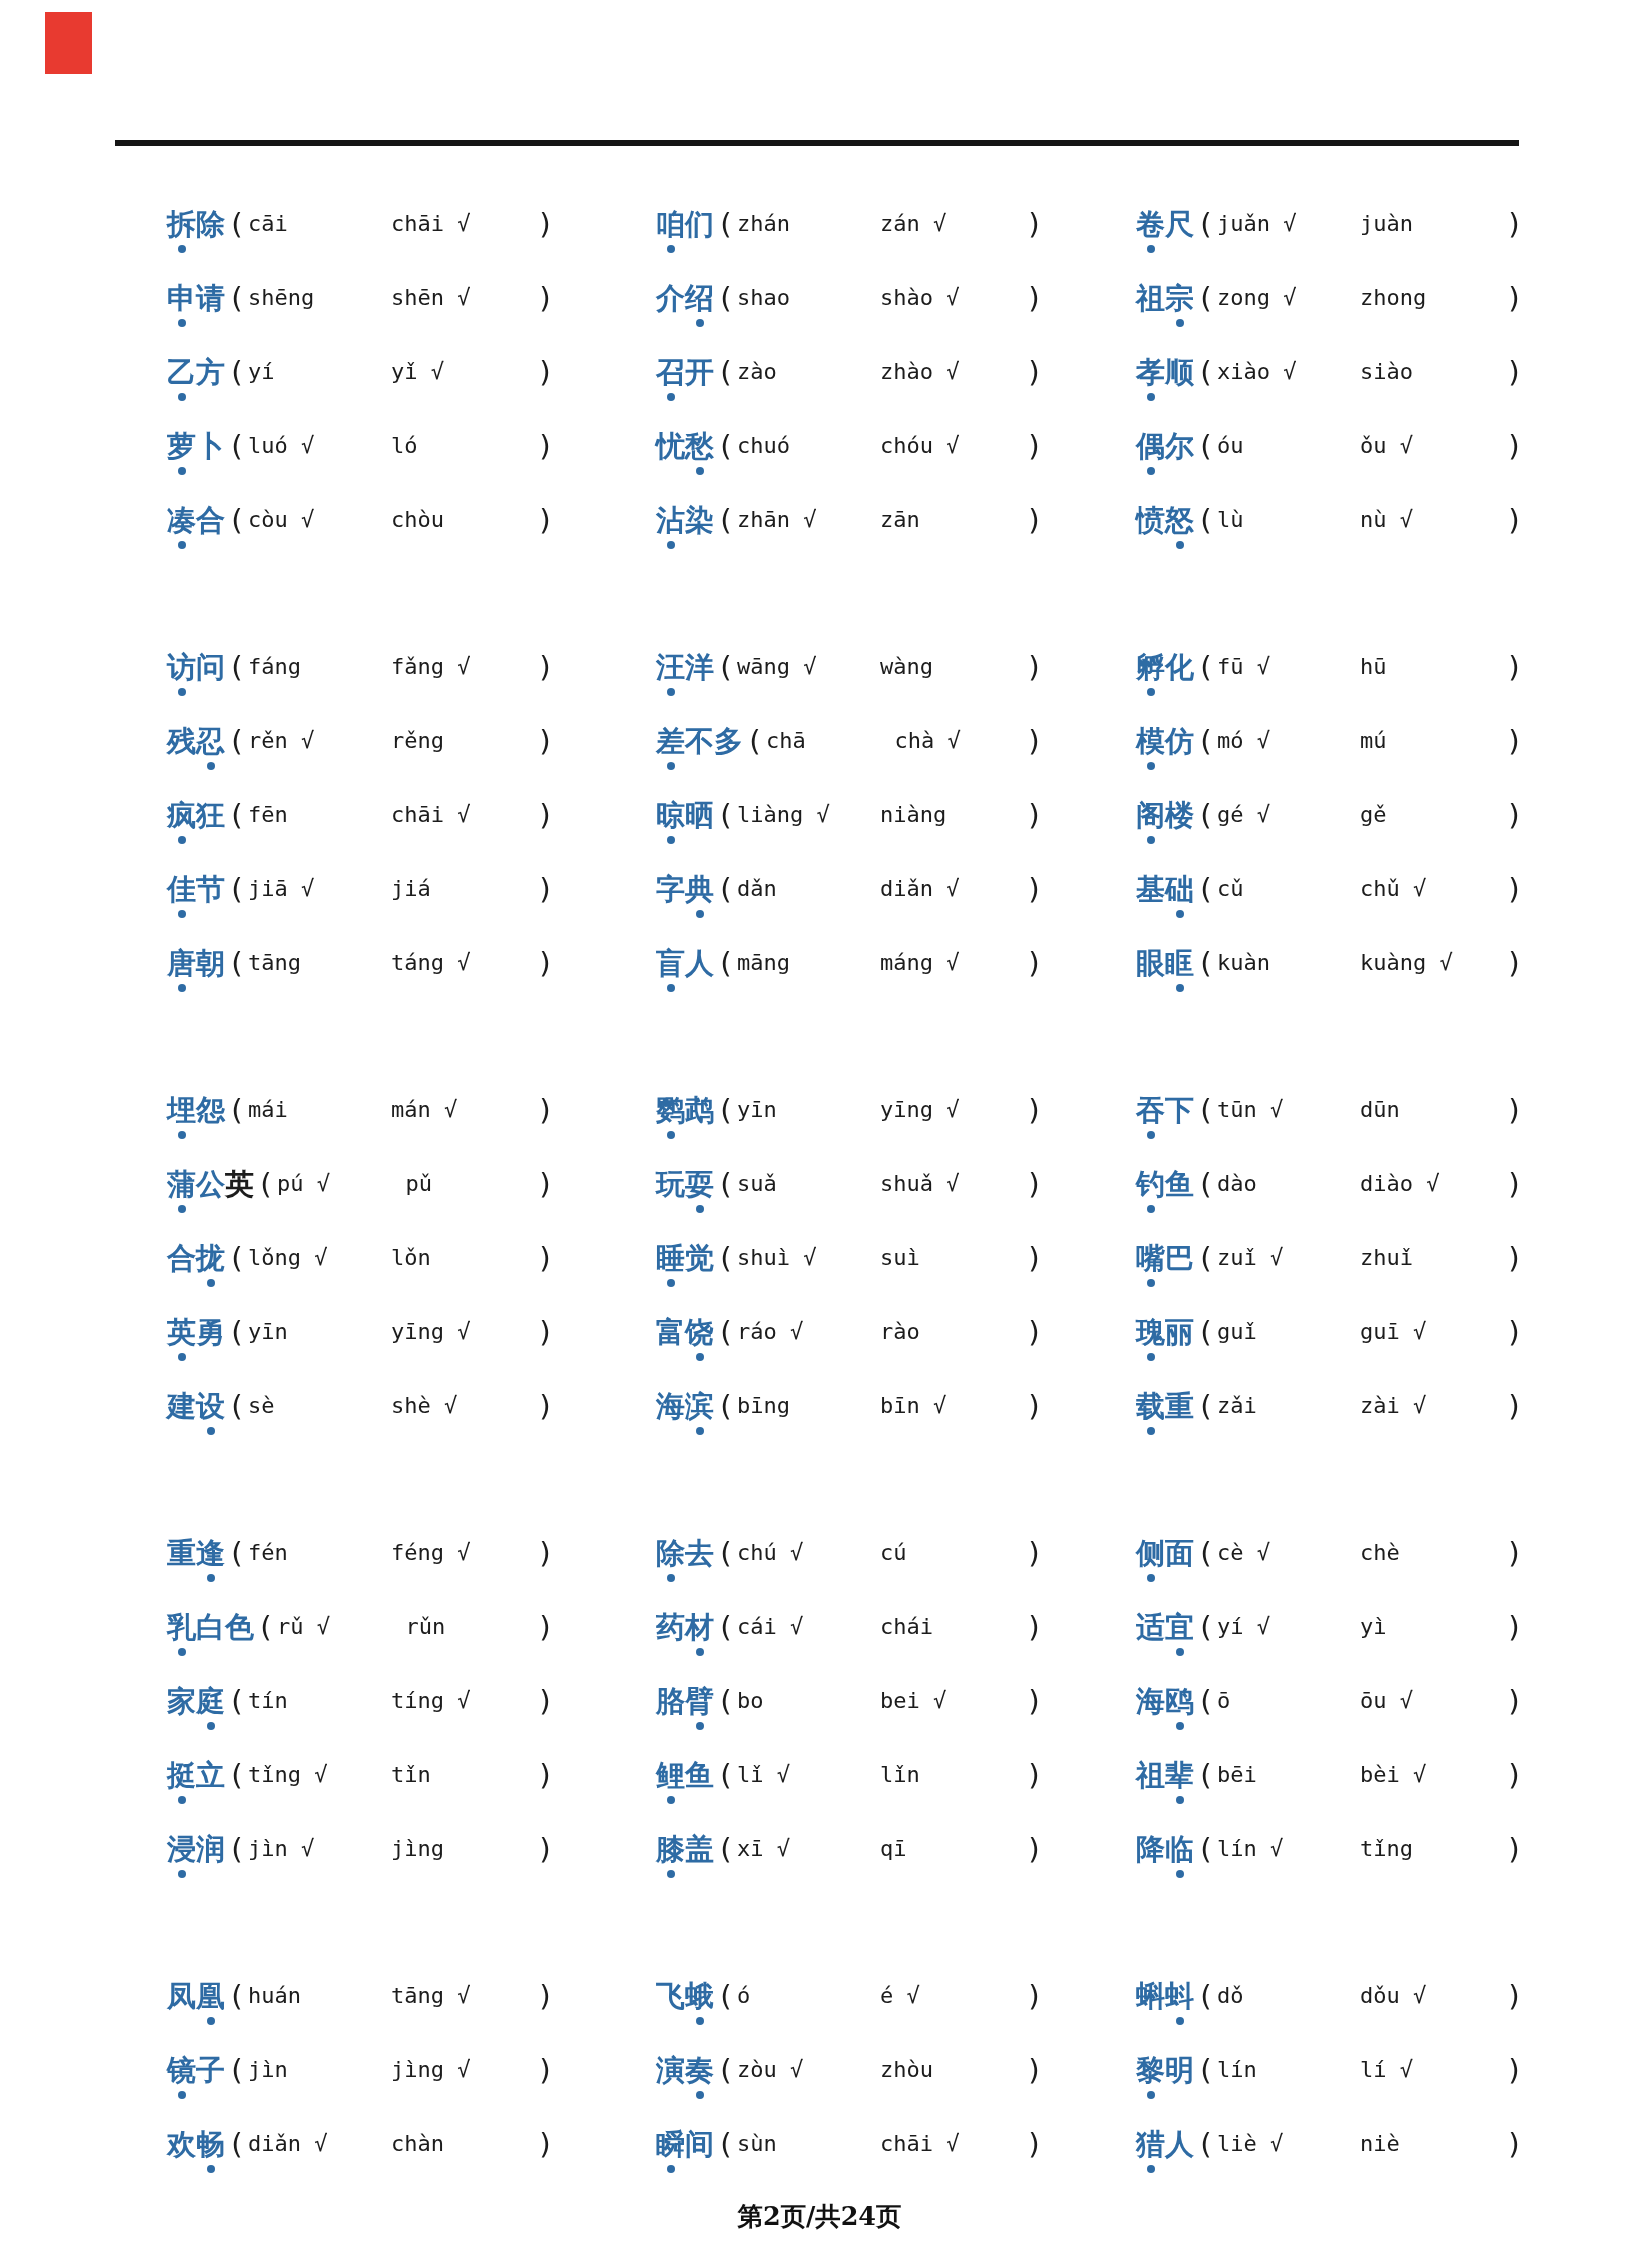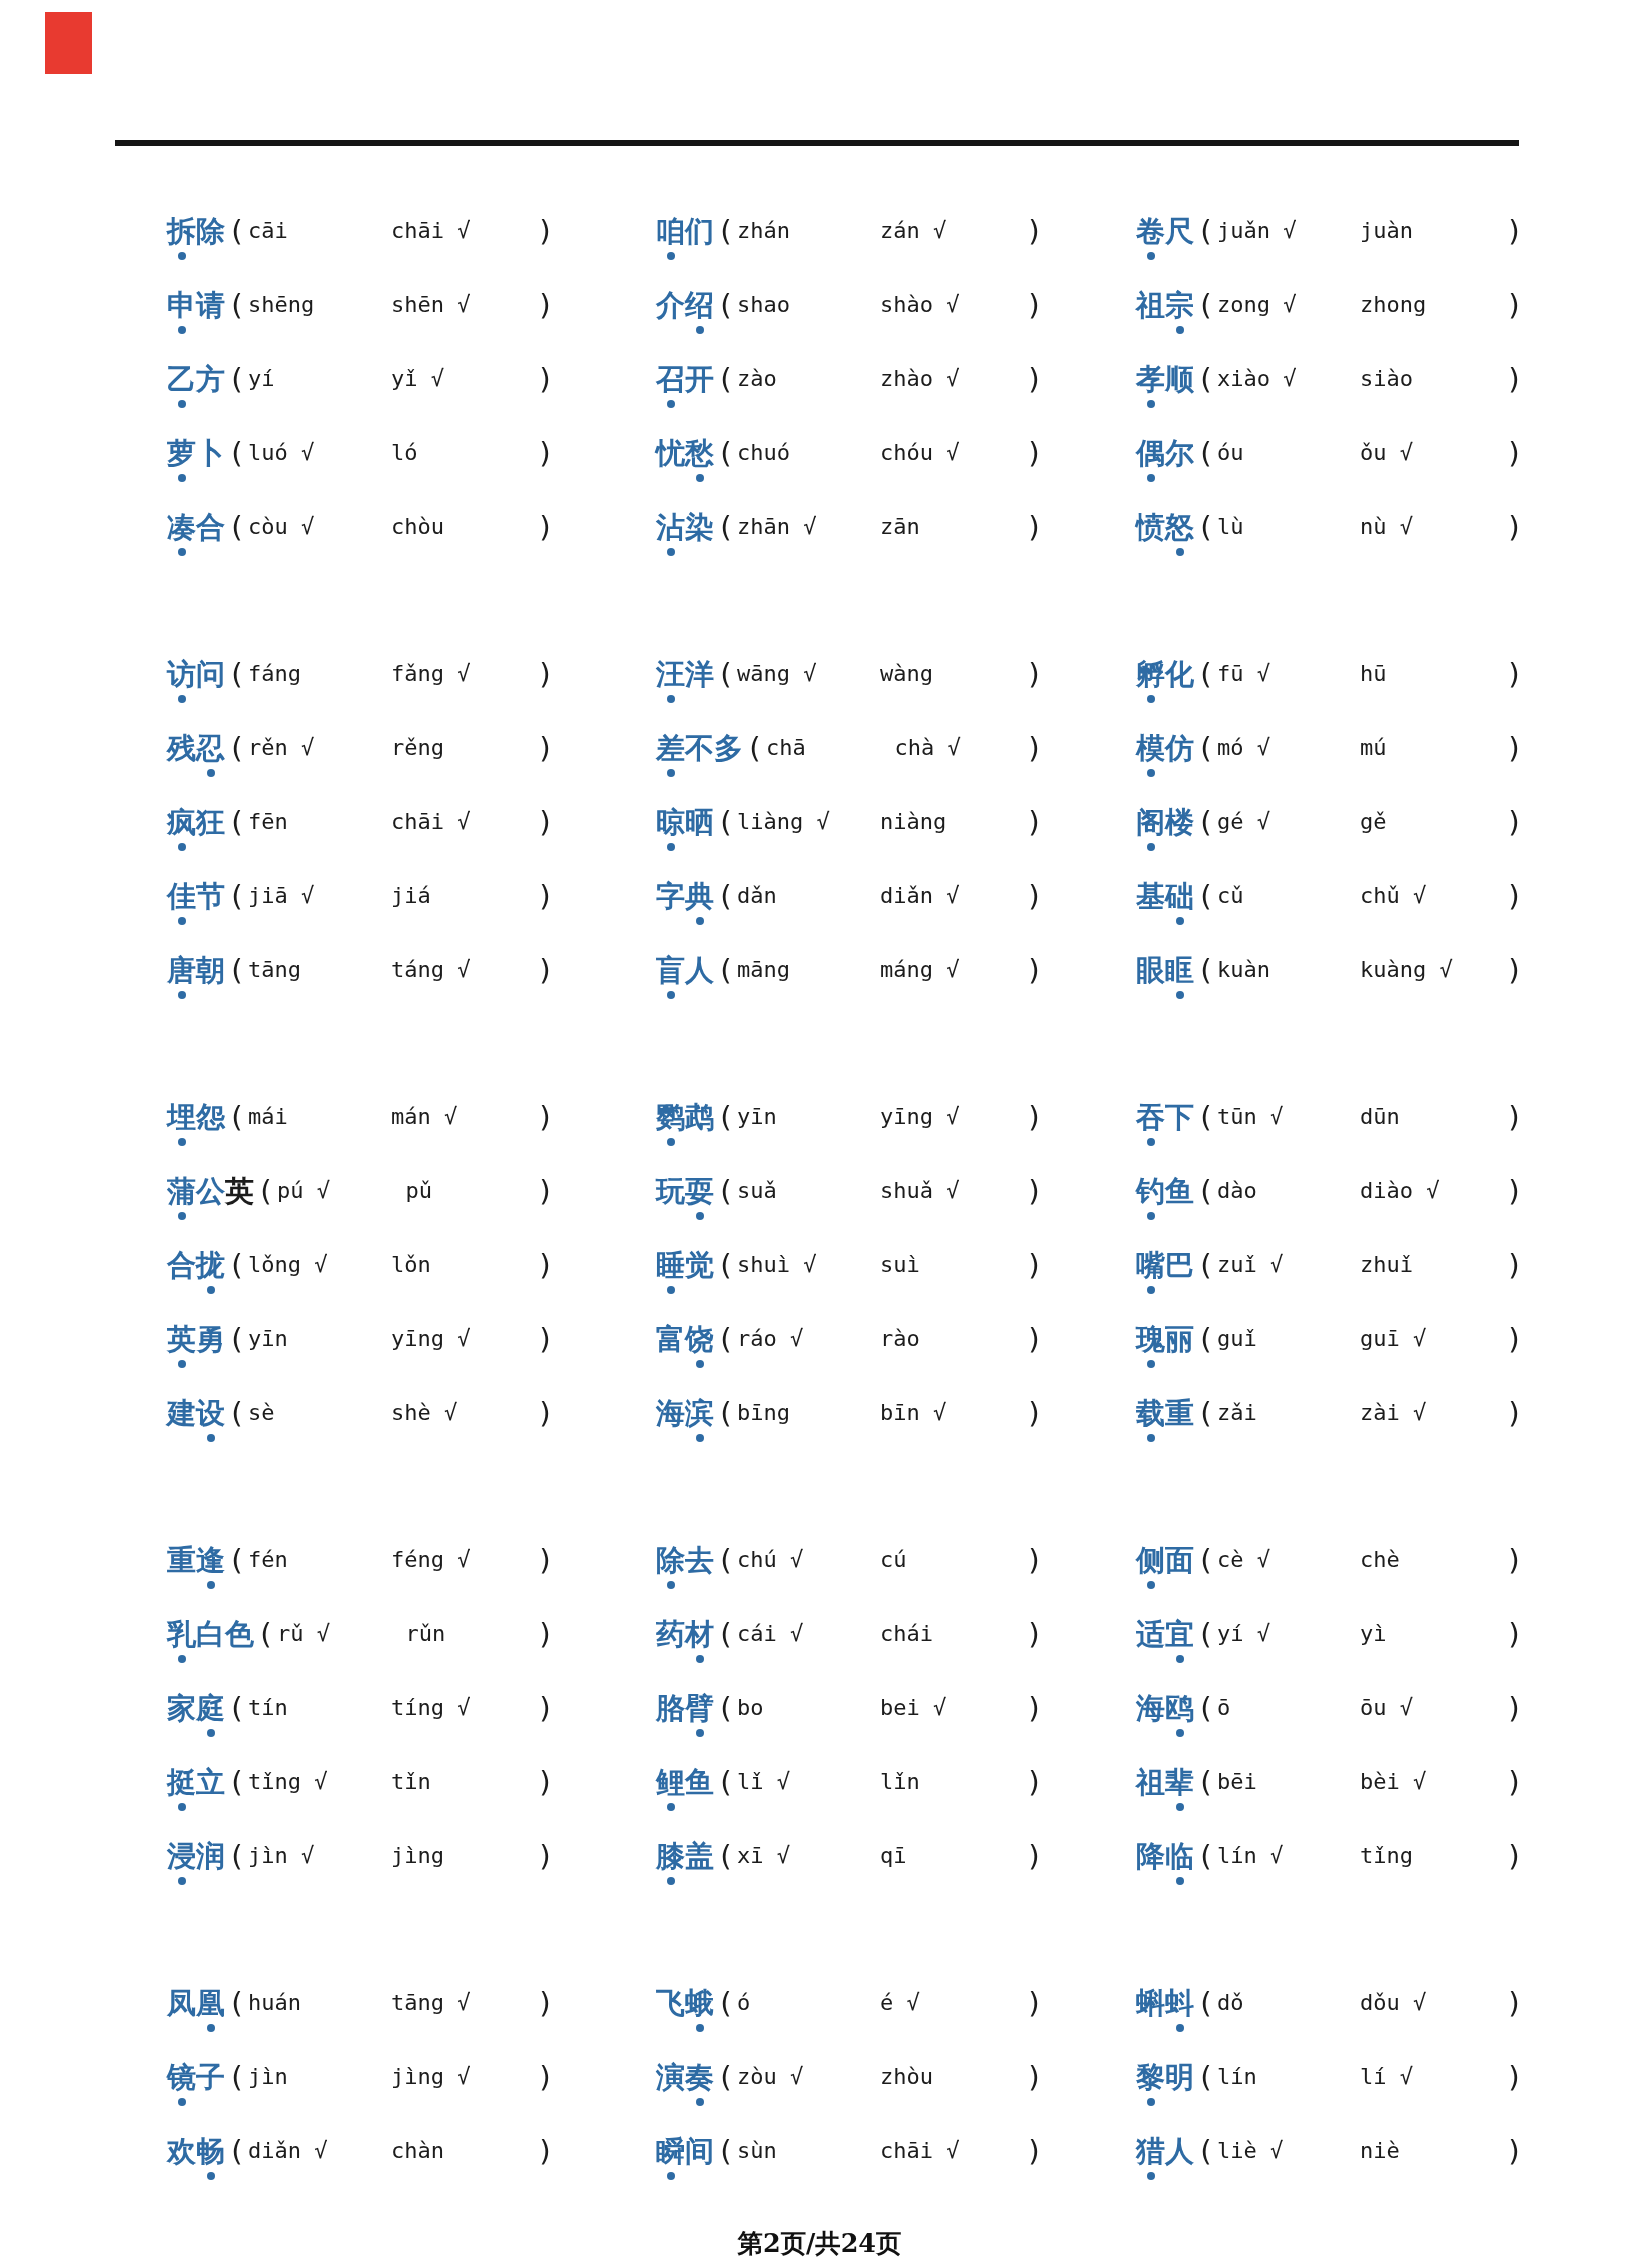--- a/index.html
+++ b/index.html
@@ -3,39 +3,39 @@
 <meta charset="utf-8">
 <style>
   :root { --blue:#2e6ba4; --ink:#1c1c1c; }
   html,body { margin:0; padding:0; background:#ffffff; }
   .page {
     position:relative; width:1639px; height:2261px; background:#ffffff;
     overflow:hidden; font-family:"Liberation Sans", sans-serif;
   }
   .corner { position:absolute; left:45px; top:11.8px; width:47px; height:62px; background:#e83a30; }
   .divider { position:absolute; left:115px; top:140px; width:1404px; height:6.1px; background:#151515; }
-  .col { position:absolute; top:194px; width:390px; }
+  .col { position:absolute; top:187px; width:390px; }
   .col-1 { left:167px; }
   .col-2 { left:656px; }
   .col-3 { left:1136px; }
   .group { margin-bottom:73px; }
   .entry { height:74px; display:flex; align-items:center; }
   .word { flex:none; color:var(--blue); font-size:29px; font-weight:600; line-height:1; white-space:nowrap; }
   .char { position:relative; display:inline-block; }
   .char.dotted::after {
     content:""; position:absolute; left:50%; transform:translateX(-50%);
     bottom:-14px; width:8px; height:8px; border-radius:50%; background:var(--blue);
   }
   .char.black { color:var(--ink); }
   .paren { flex:none; font-family:"DejaVu Sans Mono", monospace; font-size:29px; color:var(--ink); line-height:1; padding:0 2.8px; }
   .opts { flex:1 1 auto; display:flex; min-width:0; }
   .opt { flex:1 1 50%; font-family:"DejaVu Sans Mono", monospace; font-size:22px; color:var(--ink); white-space:nowrap; line-height:1; }
   .footer {
     position:absolute; left:0; right:0; top:2200px; text-align:center;
-    font-family:"DejaVu Serif", serif; font-weight:bold; font-size:25.4px; color:#111;margin-top:27px;
+    font-family:"DejaVu Serif", serif; font-weight:bold; font-size:25.4px; color:#111;
   }
 </style>
 </head>
 <body>
 
 <div class="page">
   <div class="corner" style="background: rgb(232, 58, 48);"></div>
   <div class="divider" style="background: rgb(21, 21, 21);"></div>
   <div class="col col-1">
       <div class="group">

